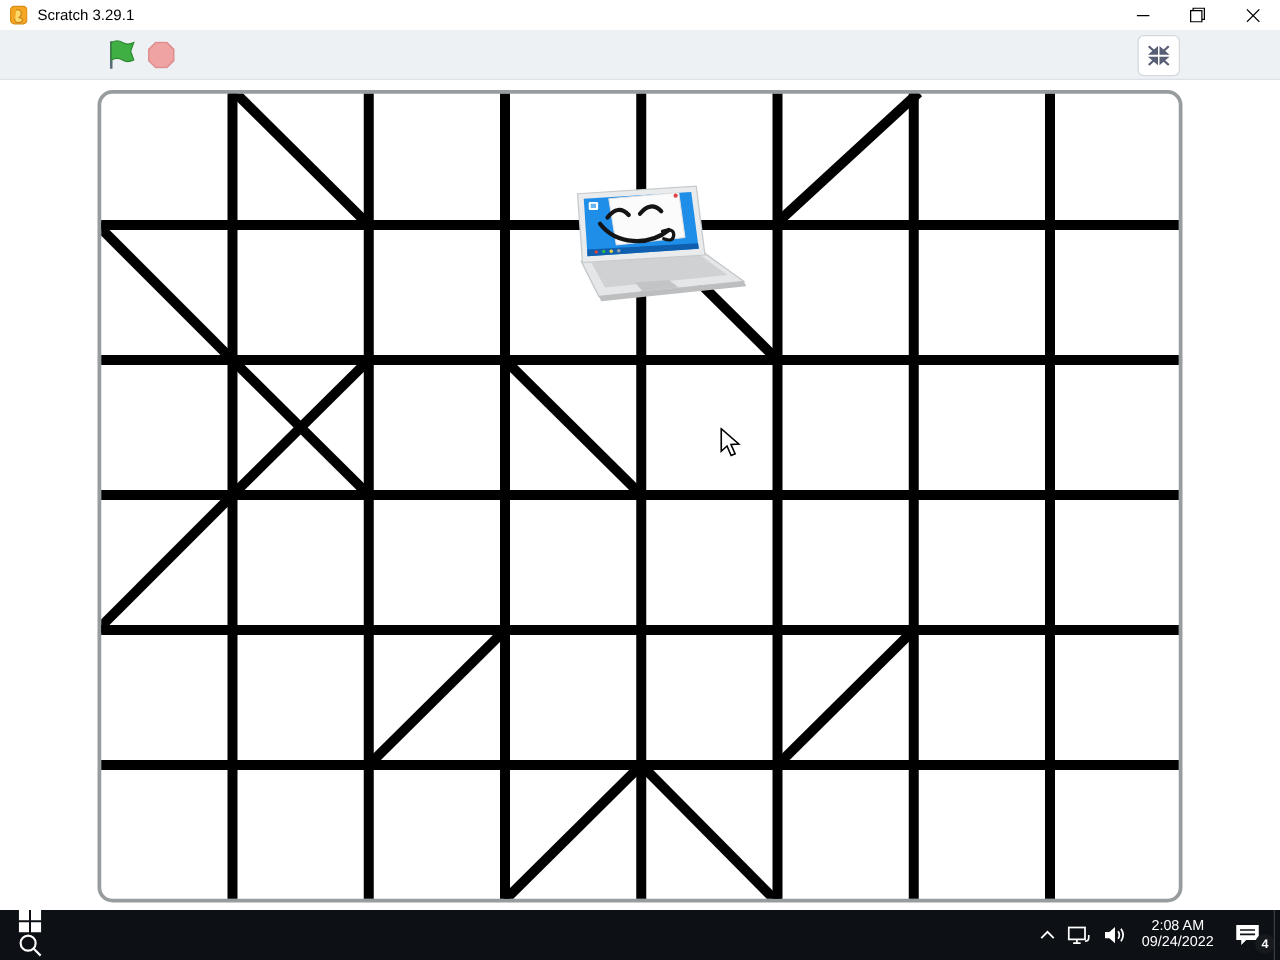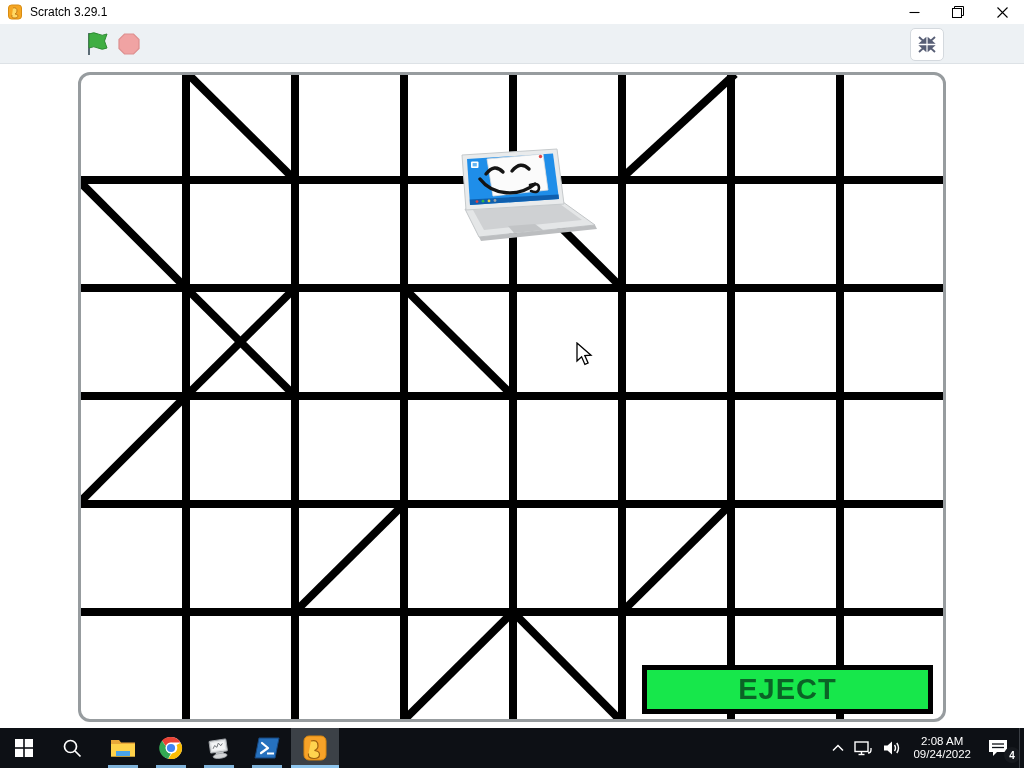--- a/index.html
+++ b/index.html
@@ -30,21 +30,21 @@
   .sprite-laptop { position:absolute; left:372px; top:72px; width:152px; height:100px; }
   .eject { position:absolute; left:561px; top:590px; width:291px; height:49px;
            background:#17e74b; border:5px solid #000;
            display:flex; align-items:center; justify-content:center;
            font-size:29px; font-weight:bold; color:#0b6326; letter-spacing:1px; cursor:pointer; }
 
   .cursor { position:absolute; left:576px; top:342px; width:17px; height:24px; z-index:50; }
 
   
   .taskbar { position:absolute; left:0; top:728px; width:1024px; height:40px;
-             background:#0d1015; display:flex; align-items:stretch; }
+             background:#0d1015; display:flex; align-items:stretch;flex-direction:column; }
   .tb-btn { width:48px; height:40px; display:flex; align-items:center; justify-content:center;
             position:relative; cursor:pointer; }
   .tb-btn.active { background:#3c4147; }
   .tb-underline { position:absolute; bottom:0; left:9px; width:30px; height:3px; background:#7fb2d9; }
   .tb-btn.active .tb-underline { left:0; width:48px; background:#8fc6ee; }
   .tray { position:absolute; right:6px; top:0; height:40px; display:flex; align-items:center; }
   .tray-btn { height:40px; display:flex; align-items:center; justify-content:center;
               padding:0 5px; cursor:pointer; position:relative; }
   .clock { color:#fff; font-size:11.5px; line-height:13px; text-align:center; padding:0 7px; cursor:pointer; }
   .badge { position:absolute; right:-2px; bottom:5px; width:16px; height:16px; border-radius:50%;
@@ -154,23 +154,20 @@
     <polygon points="34,12 90,7 95,43 40,49" fill="#fbfbfb" stroke="#e0e0e0" stroke-width="0.8"></polygon>
     <circle cx="87.5" cy="9.5" r="1.7" fill="#e04545"></circle>
     <g fill="none" stroke="#141414" stroke-width="3.4" stroke-linecap="round">
       <path d="M33,27 Q41.5,16 50,25"></path>
       <path d="M59,24 Q67.5,13.5 76,22"></path>
       <path d="M27,32 C40,49 66,50 82,37"></path>
       <path d="M77,38 q9,-3 9,3 q-0.5,6 -8,3" stroke-width="2.6"></path>
     </g>
   </svg>
 
-  <div class="eject">
-    <span>EJECT</span>
-  </div>
 </div>
 
 <svg class="cursor" viewBox="0 0 17 24">
   <path d="M1,1 L1,19 L5.6,14.8 L8.9,22.4 L12.1,21 L8.8,13.6 L15,13.2 Z" fill="#fff" stroke="#000" stroke-width="1.3"></path>
 </svg>
 
 <div class="taskbar">
   <div class="tb-btn">
     <svg width="18" height="18" viewBox="0 0 18 18">
       <rect x="0" y="0" width="8.2" height="8.2" fill="#fff"></rect>

